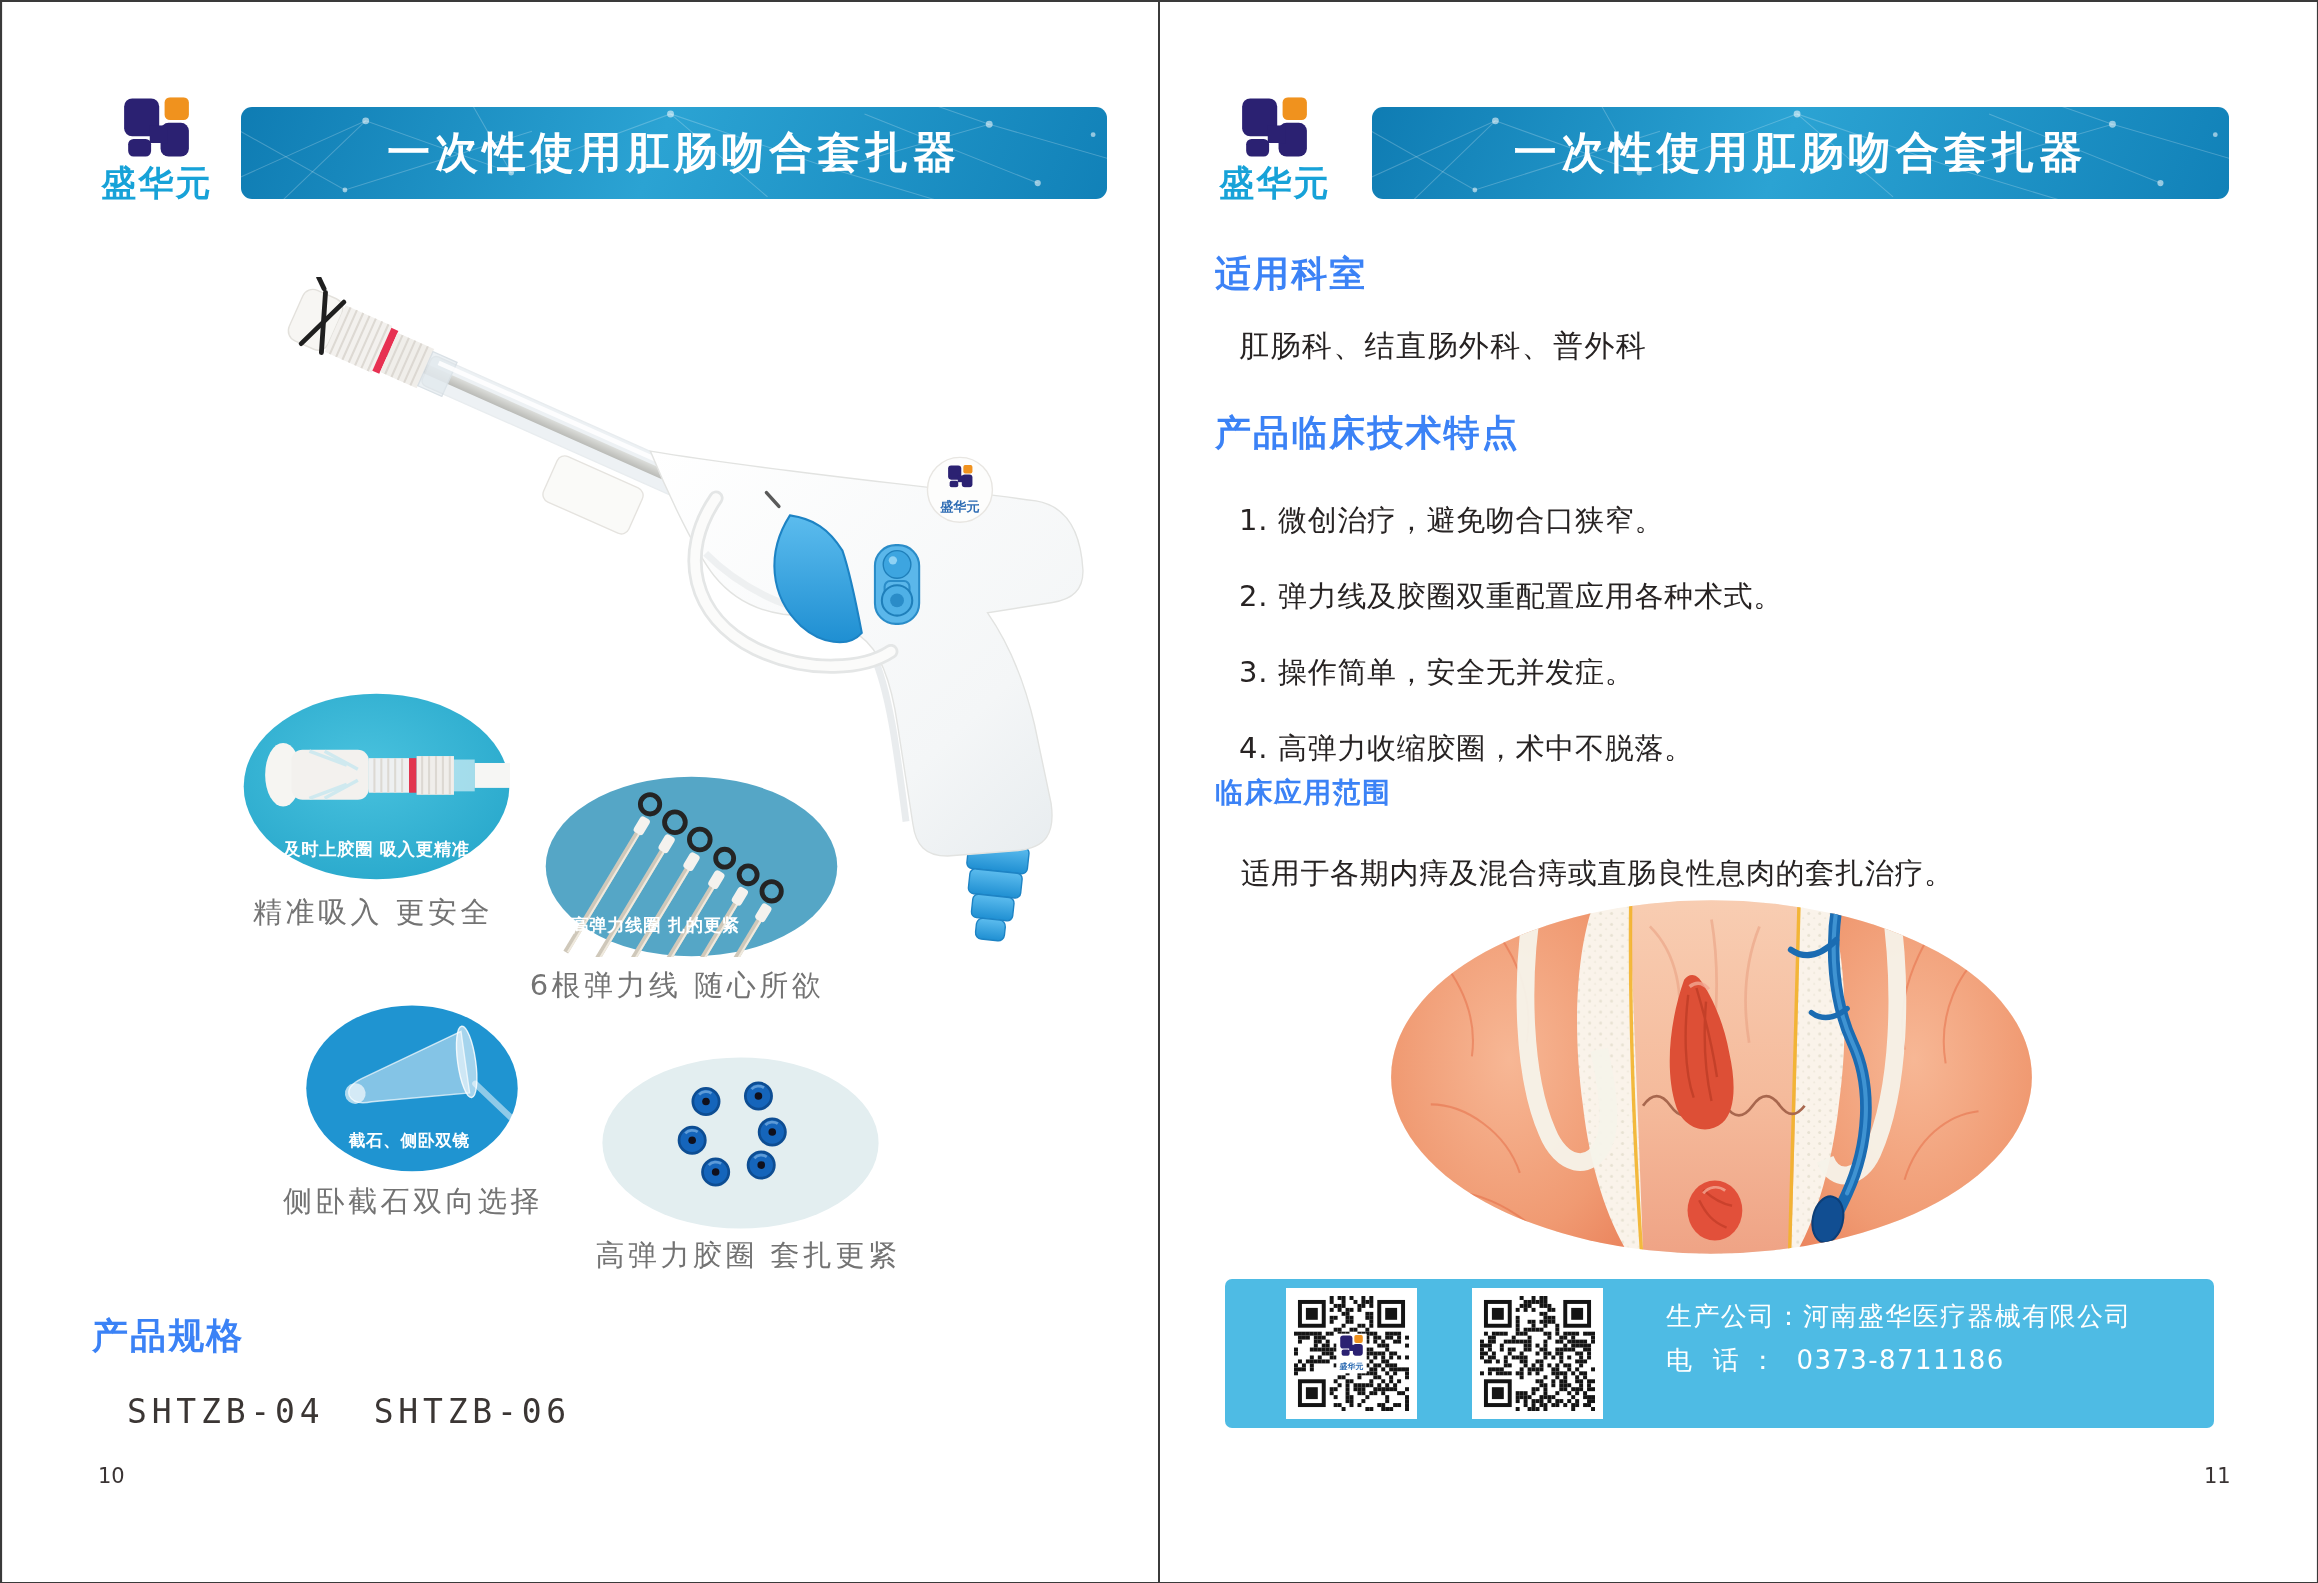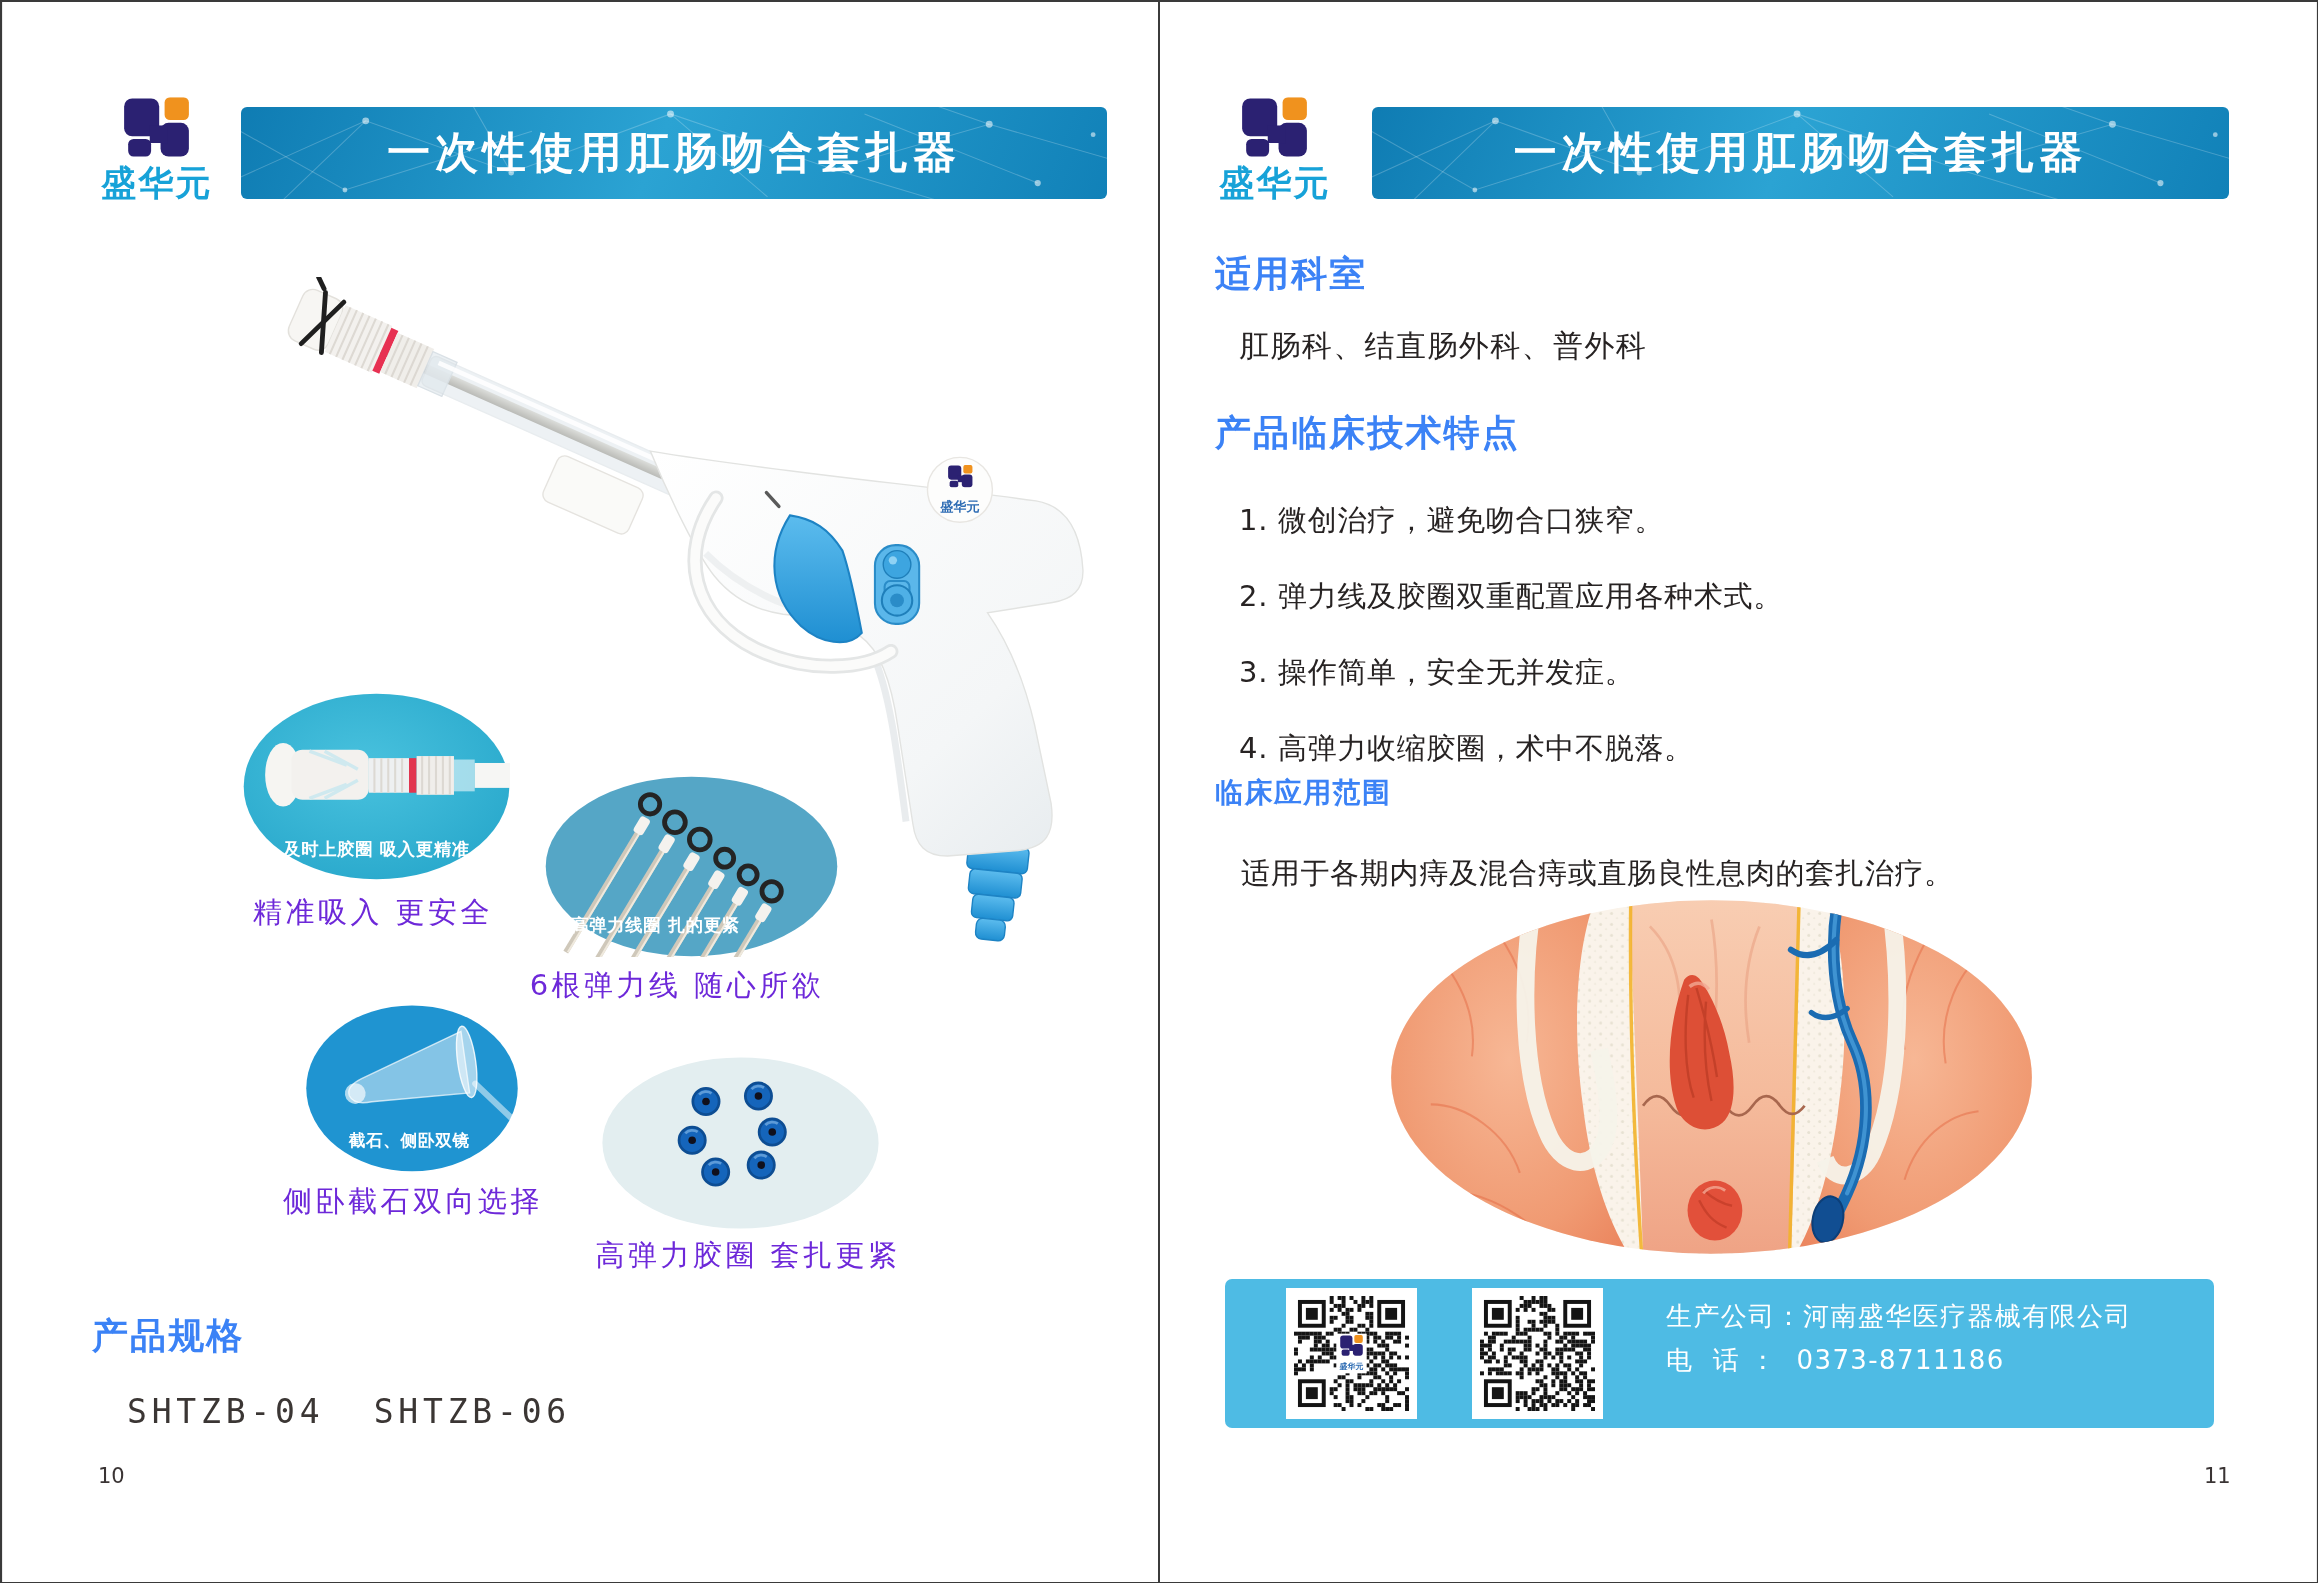--- a/index.html
+++ b/index.html
@@ -7,31 +7,31 @@
     position:relative;width:2319px;height:1584px;background:#ffffff;
     font-family:"DejaVu Sans","Liberation Sans",sans-serif;
     overflow:hidden;box-shadow:inset 0 0 0 2.1px #3a3a3a;
   }
   .abs{position:absolute;}
   .divider{position:absolute;left:1158px;top:0;width:2.1px;height:100%;background:#3b3b3b;}
 
   
   .logo-icon{position:absolute;}
   .logo-text{position:absolute;font-size:35px;font-weight:bold;color:#17a2d8;letter-spacing:2.1px;white-space:nowrap;transform:translateX(-50%);}
-  .banner{position:absolute;top:107px;height:92px;border-radius:6px;
+  .banner{position:absolute;top:107px;height:92px;border-radius:11px;
     background:linear-gradient(112deg,#0f7cb3 0%,#2ba3d3 48%,#1181b8 100%);
     display:flex;align-items:center;justify-content:center;overflow:hidden;}
   .banner-title{position:relative;font-size:43px;font-weight:bold;color:#ffffff;letter-spacing:4.8px;white-space:nowrap;z-index:2;}
   .net{position:absolute;left:0;top:0;width:100%;height:100%;z-index:1;}
 
   
   .sec-heading{position:absolute;font-weight:bold;color:#3b82f6;font-size:36px;letter-spacing:2.1px;white-space:nowrap;}
   .sec-heading.small{font-size:28px;letter-spacing:1.4px;}
   .body-text{position:absolute;color:#272323;white-space:nowrap;}
-  .caption{position:absolute;transform:translateX(-50%);font-size:29px;color:#6d28d9;letter-spacing:3.5px;white-space:nowrap;}
+  .caption{position:absolute;transform:translateX(-50%);font-size:29px;color:#737373;letter-spacing:3.5px;white-space:nowrap;}
   .pagenum{position:absolute;font-size:21px;color:#3a3434;}
   .spec-models{position:absolute;font-family:"DejaVu Sans Mono","Liberation Mono",monospace;
     font-size:33px;color:#3b3634;letter-spacing:4.8px;white-space:pre;}
 
   
   .bar{position:absolute;left:1225px;top:1279px;width:989px;height:149px;background:#4ebbe4;border-radius:7px;}
   .qr-card{position:absolute;background:#ffffff;width:131px;height:131px;top:9px;display:flex;align-items:center;justify-content:center;}
   .qr-card svg{width:115px;height:115px;}
   .bar-lines{position:absolute;left:441px;top:15px;}
   .bar-line{white-space:pre;color:#ffffff;font-size:26px;line-height:44px;letter-spacing:1.4px;}

